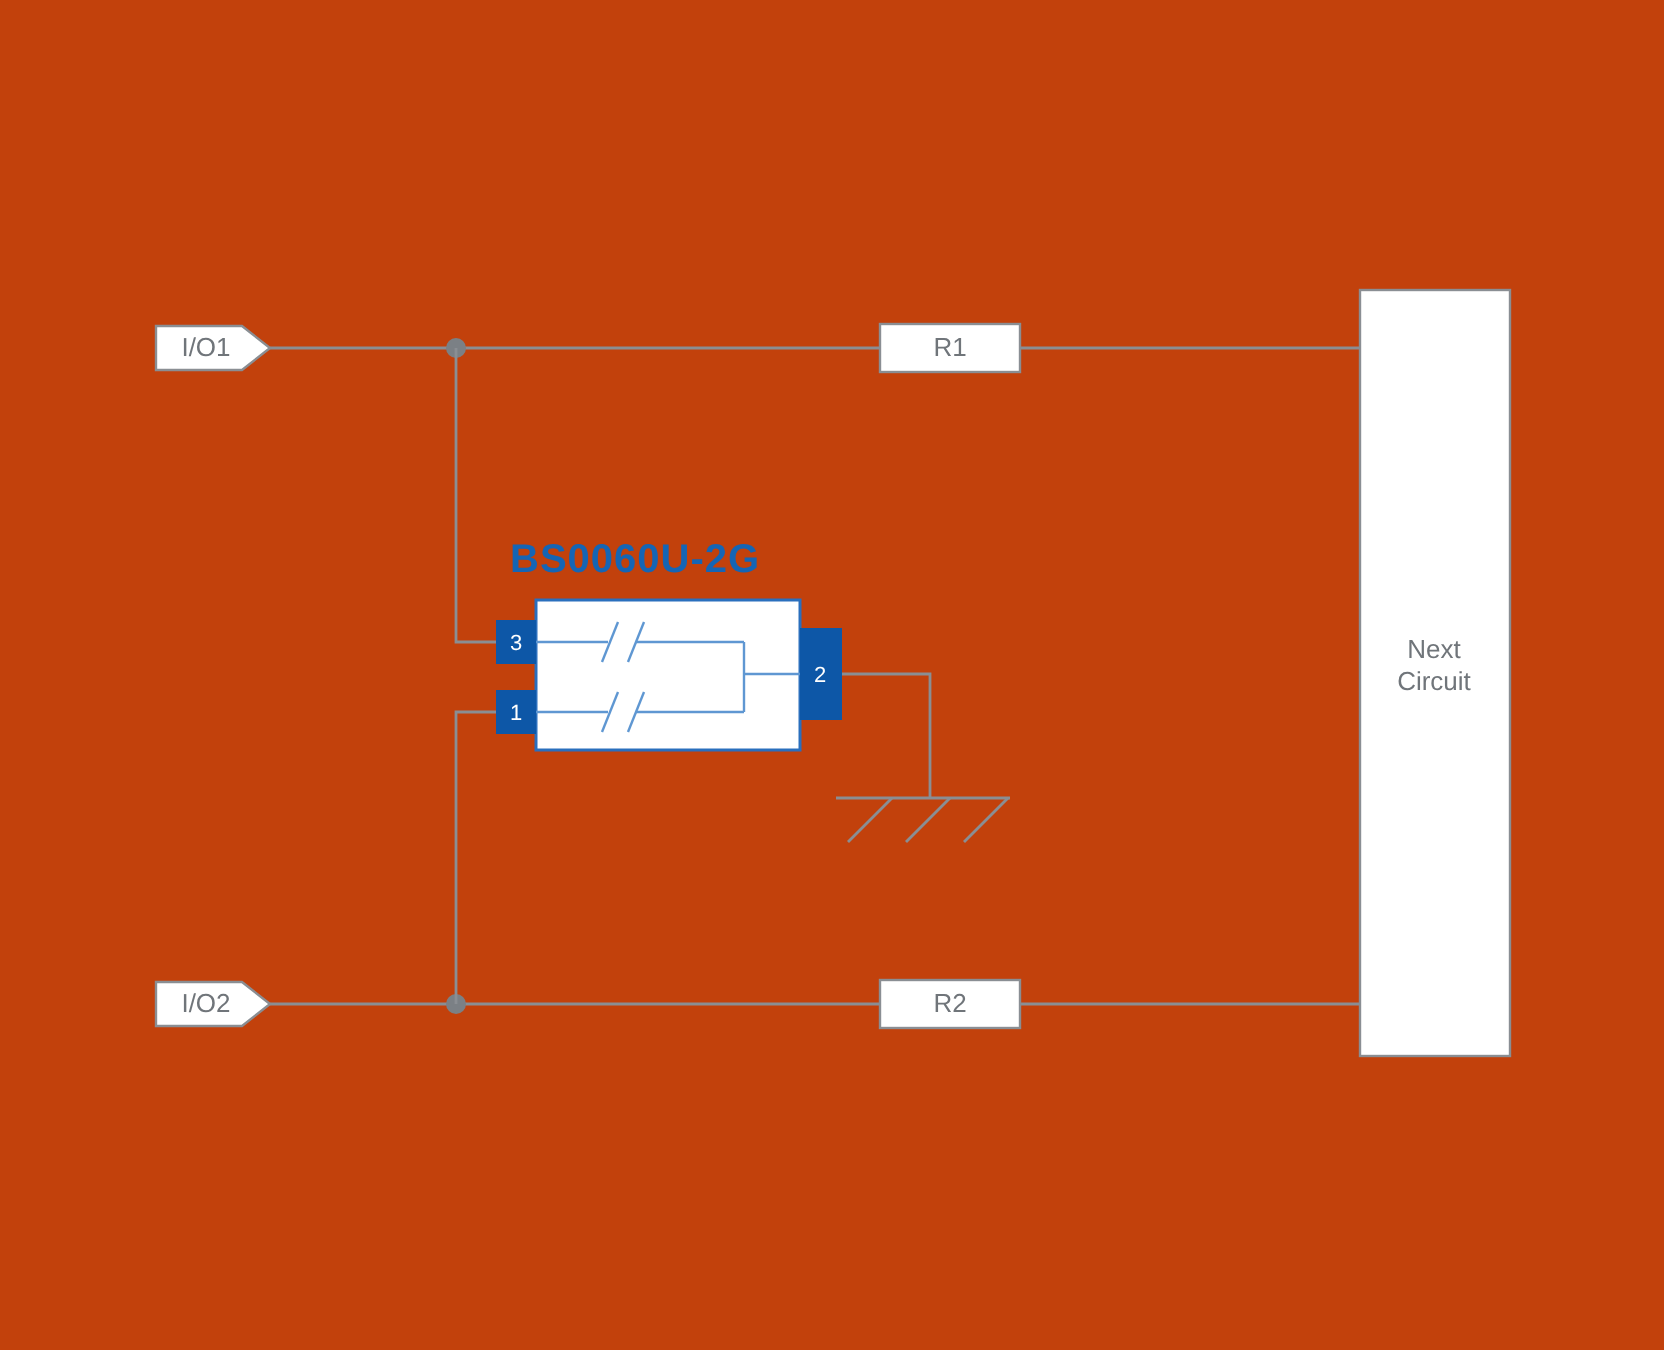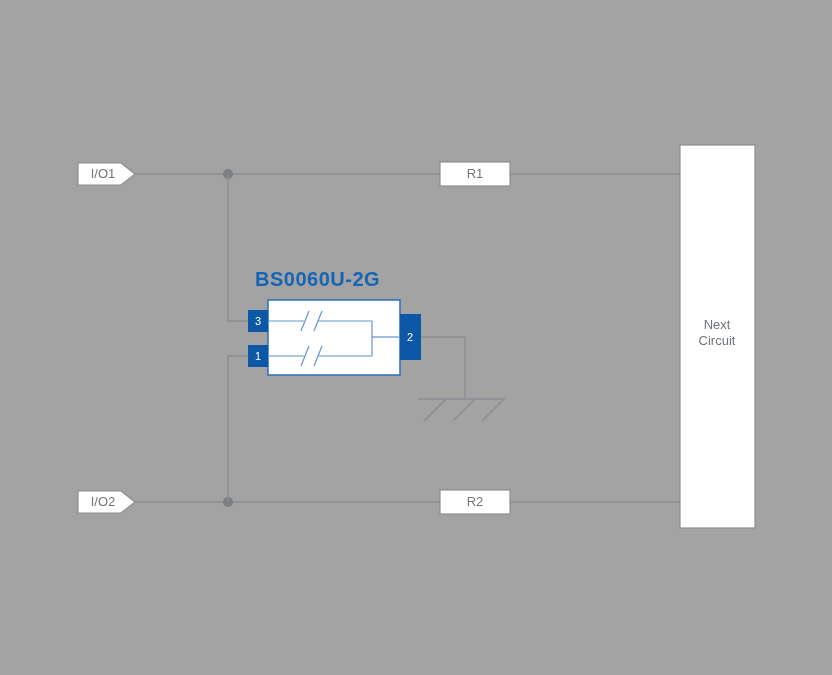--- a/index.html
+++ b/index.html
@@ -7,21 +7,21 @@
     padding: 0;
     background: #ffffff;
     width: 832px;
     height: 675px;
     font-family: "Liberation Sans", sans-serif;
   }
   .stage {
     position: relative;
     width: 832px;
     height: 675px;
-    background: #a3a3a3;
+    background: #c2410c;
     overflow: hidden;
   }
   svg { display: block; }
 
   .wire {
     stroke: #8a8e93;
     stroke-width: 1.4;
     fill: none;
   }
   .box {

